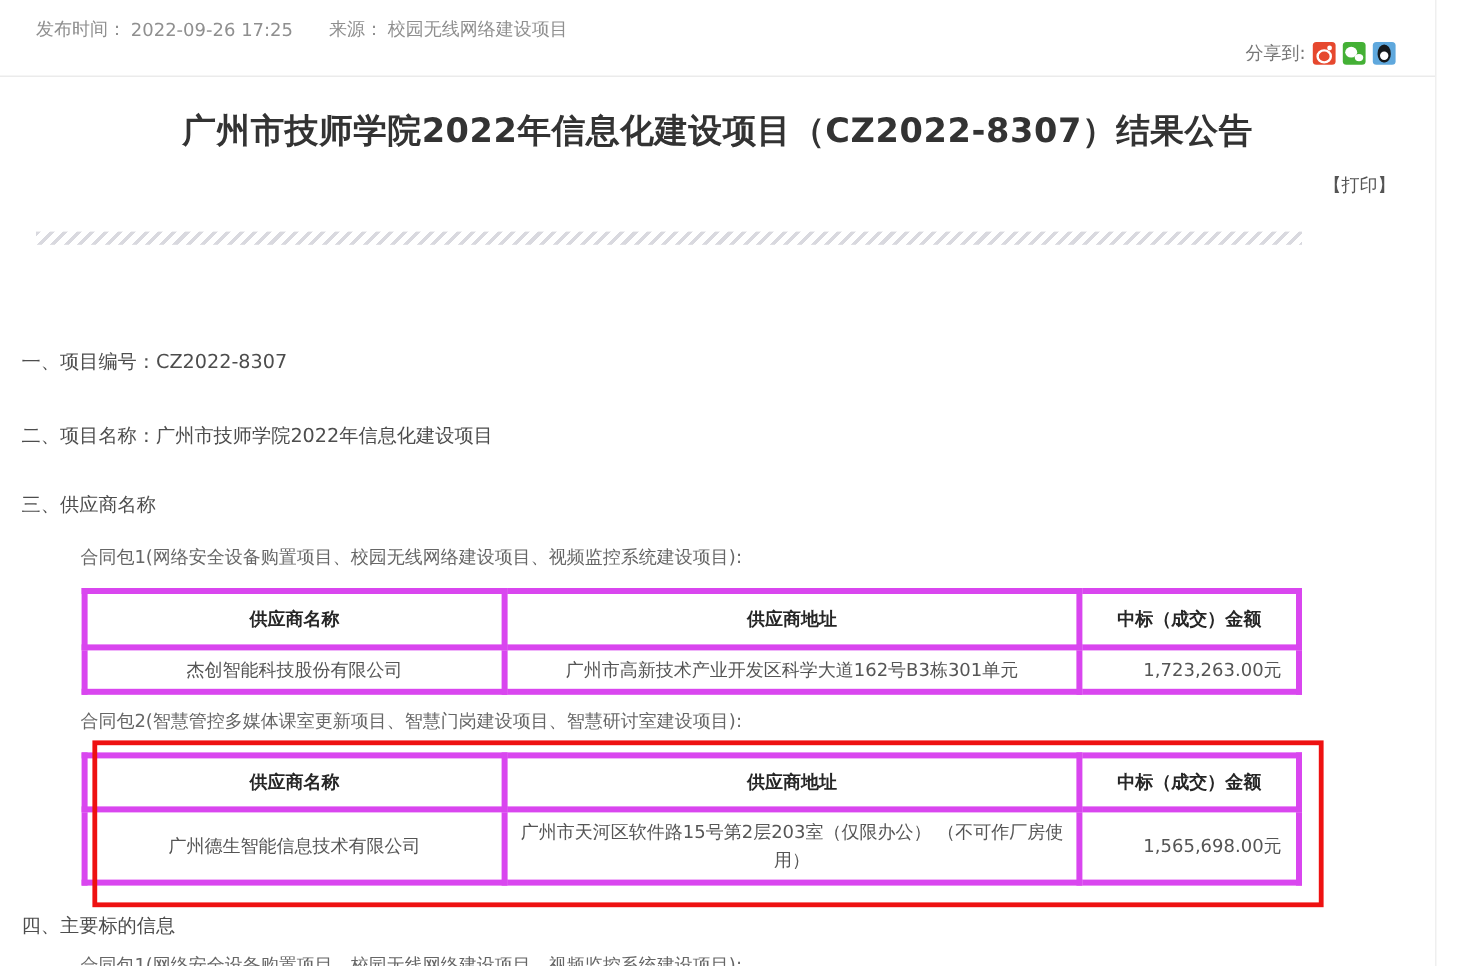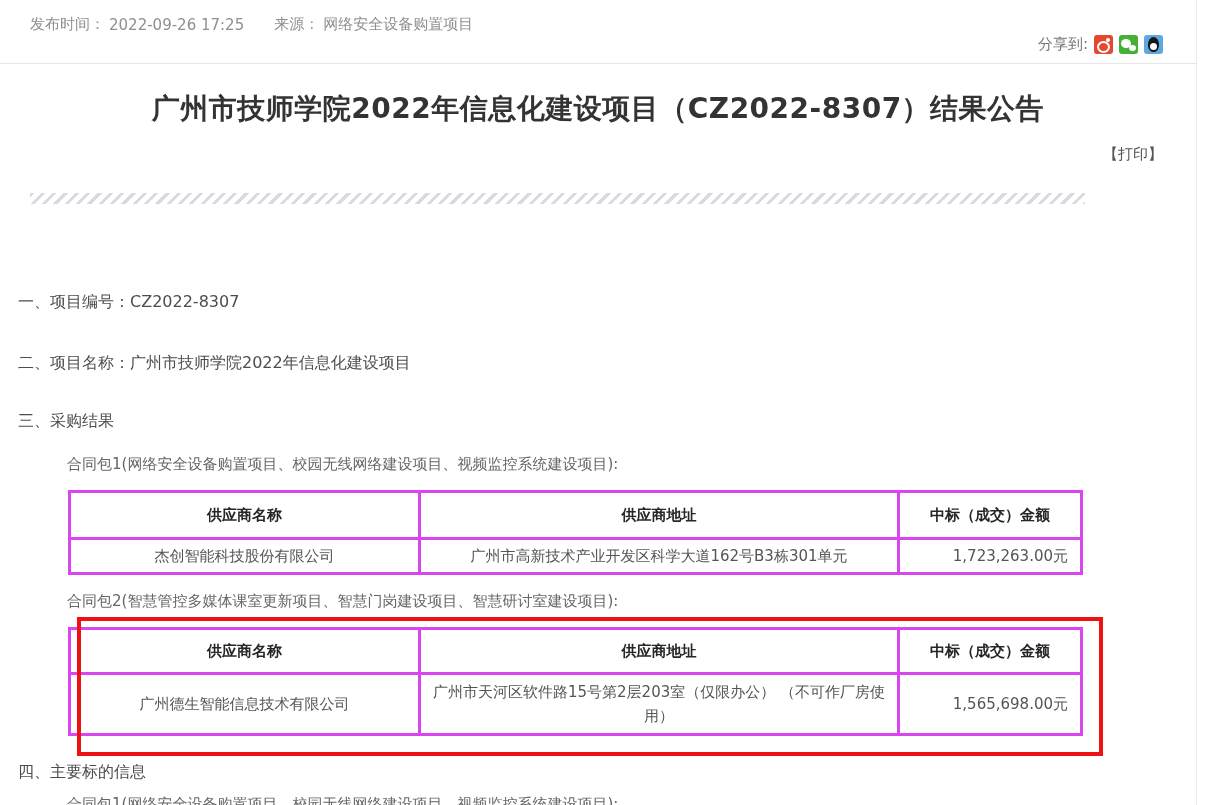--- a/index.html
+++ b/index.html
@@ -69,21 +69,21 @@
   .sec-1 { top:292px; }
   .sec-2 { top:353px; }
   .sec-3 { top:411px; }
   .sec-4 { top:762px; }
 
   .pkg-label { left:67px; font-size:15px; color:#666666; white-space:nowrap; }
   .pkg1-label { top:455px; }
   .pkg2-label { top:592px; }
 
   table.result { border-collapse:collapse; table-layout:fixed; left:68px; width:1012px; }
-  table.result, table.result th, table.result td { border:3px solid #d946ef; }
+  table.result, table.result th, table.result td { border:5px solid #d946ef; }
   table.result th {
     font-size:15px; font-weight:bold; color:#262626;
     text-align:center; vertical-align:middle; padding:4px 8px;
   }
   table.result td {
     font-size:15px; color:#555555;
     text-align:center; vertical-align:middle; padding:4px 10px; line-height:1.6;
   }
   table.result td.amount { text-align:right; padding-right:12px; }
   .tbl-1 { top:490px; }
@@ -108,41 +108,41 @@
   }
 </style>
 </head>
 <body>
 
 <div class="abs topbar">
   <span>发布时间：</span>
   <span class="val">2022-09-26 17:25</span>
   <span class="gap"></span>
   <span>来源：</span>
-  <span class="val">网络安全设备购置项目</span>
+  <span class="val">校园无线网络建设项目</span>
 </div>
 
 <div class="abs sharebar">
   <span>分享到:</span>
   <span class="share-icon icon-weibo" style="background-color: rgb(230, 72, 46);"></span>
   <span class="share-icon icon-wechat" style="background-color: rgb(68, 176, 53);"></span>
   <span class="share-icon icon-qq" style="background-color: rgb(95, 168, 221);"></span>
 </div>
 
 <div class="abs top-rule"></div>
 <div class="abs page-right-border"></div>
 
 <h1 class="abs title">广州市技师学院2022年信息化建设项目（CZ2022-8307）结果公告</h1>
 <a class="abs print-btn">【打印】</a>
 
 <div class="abs hatch"></div>
 
 <div class="abs sec-heading sec-1">一、项目编号：CZ2022-8307</div>
 <div class="abs sec-heading sec-2">二、项目名称：广州市技师学院2022年信息化建设项目</div>
-<div class="abs sec-heading sec-3">三、采购结果</div>
+<div class="abs sec-heading sec-3">三、供应商名称</div>
 
 <div class="abs pkg-label pkg1-label">合同包1(网络安全设备购置项目、校园无线网络建设项目、视频监控系统建设项目):</div>
 <table class="abs result tbl-1">
   <colgroup>
       <col class="c-name">
       <col class="c-addr">
       <col class="c-amount">
     </colgroup>
   <thead>
     <tr>

